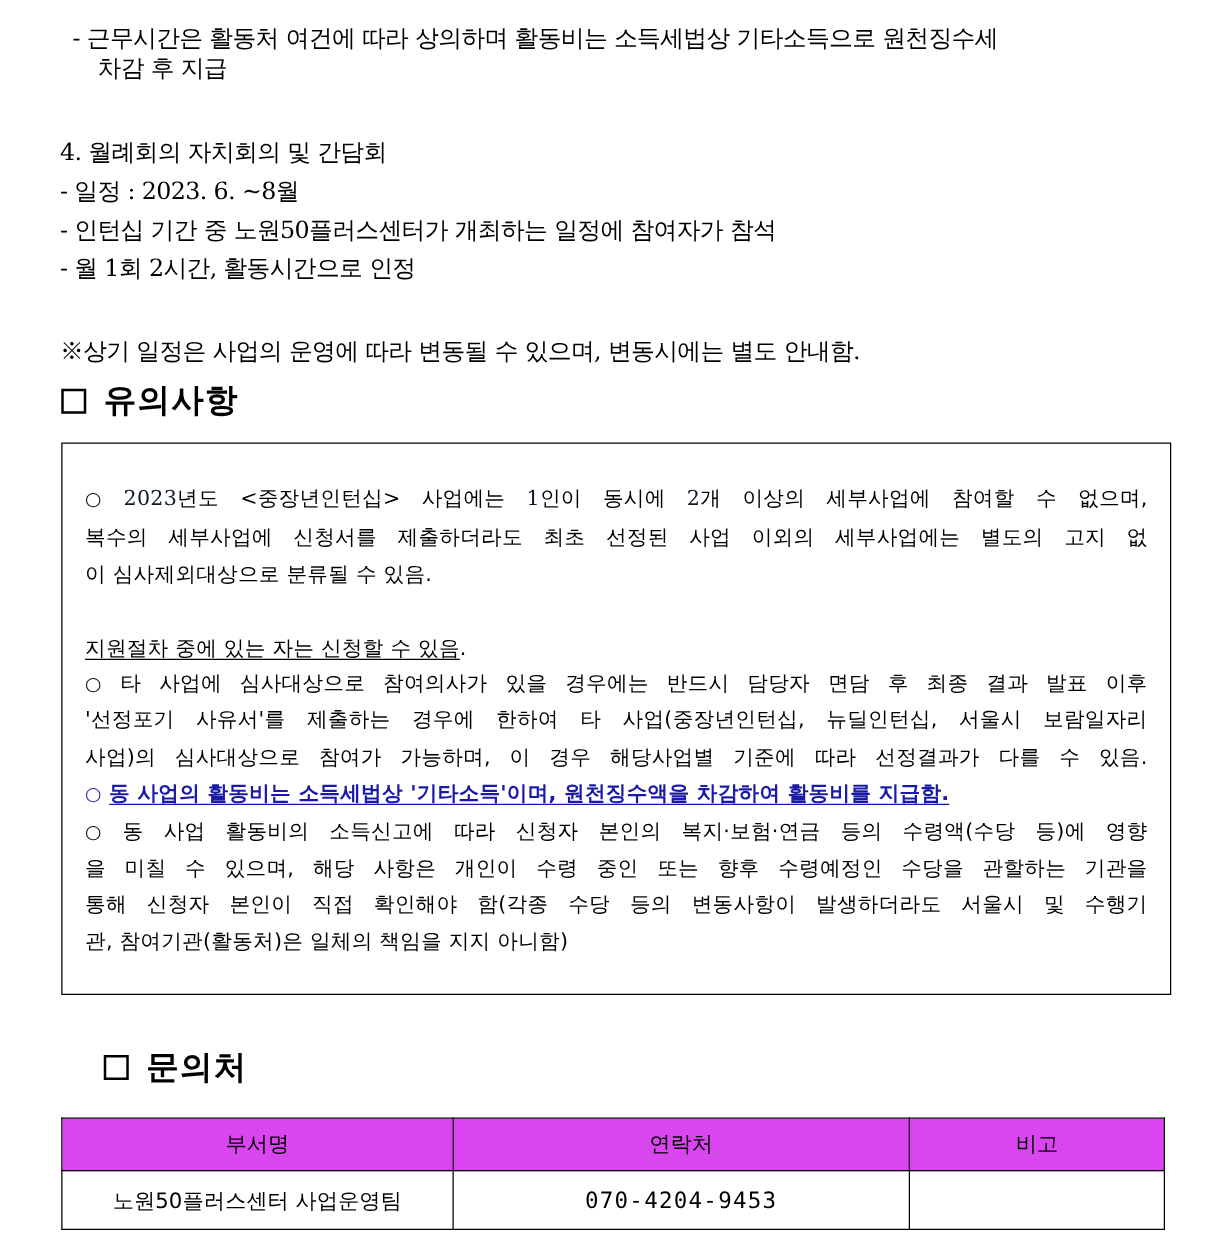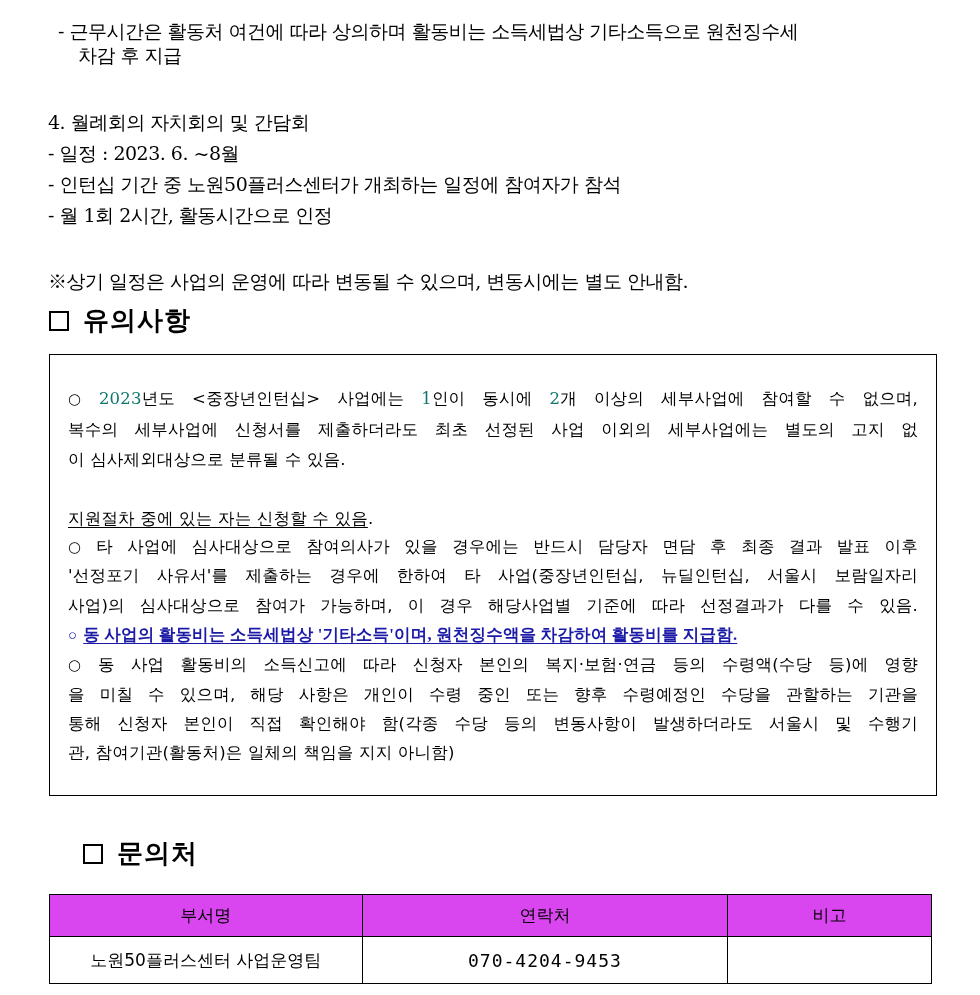--- a/index.html
+++ b/index.html
@@ -18,21 +18,21 @@
   #notice-box {
     position: absolute; left: 49px; top: 354px; width: 888px; height: 442px;
     border: 1.5px solid #000; box-sizing: border-box;
   }
   .notice-line {
     position: absolute; left: 18px; width: 850px; font-size: 16.5px; line-height: 20px;
     white-space: nowrap; text-align: justify; text-align-last: justify;
     font-family: "DejaVu Sans", "Liberation Sans", sans-serif; letter-spacing: 0.2px;
   }
   .notice-line.short { text-align-last: left; }
-  .num { color: #0f766e; font-family: "DejaVu Serif", serif; }
+  .num { color: #0f172a; font-family: "DejaVu Serif", serif; }
   .ul { text-decoration: underline; text-underline-offset: 3px; }
   .blue { color: #1a1aa6; font-weight: bold; text-decoration: underline; text-underline-offset: 3px; }
   .circle { font-size: 15px; margin-right: 6px; }
   #contact-table {
     position: absolute; left: 49px; top: 894px; width: 883px; border-collapse: collapse;
     font-size: 17px; font-family: "DejaVu Sans", "Liberation Sans", sans-serif;
   }
   #contact-table th, #contact-table td {
     border: 1.5px solid #000; text-align: center; padding: 0;
   }
@@ -66,21 +66,21 @@
   <div class="notice-line" style="top:182px;">
     <span class="circle">○</span><span>타 사업에 심사대상으로 참여의사가 있을 경우에는 반드시 담당자 면담 후 최종 결과 발표 이후</span>
   </div>
 
   <div class="notice-line short" style="top:154px;">
     <span class="ul">지원절차 중에 있는 자는 신청할 수 있음</span><span>.</span>
   </div>
   <div class="notice-line" style="top:211px;">'선정포기 사유서'를 제출하는 경우에 한하여 타 사업(중장년인턴십, 뉴딜인턴십, 서울시 보람일자리</div>
   <div class="notice-line" style="top:241px;">사업)의 심사대상으로 참여가 가능하며, 이 경우 해당사업별 기준에 따라 선정결과가 다를 수 있음.</div>
 
-  <div class="notice-line short" style="top:270px;font-family:Liberation Serif, serif;">
+  <div class="notice-line short" style="top:270px;">
     <span class="circle blue" style="text-decoration:none;">○</span><span class="blue">동 사업의 활동비는 소득세법상 '기타소득'이며, 원천징수액을 차감하여 활동비를 지급함.</span>
   </div>
 
   <div class="notice-line" style="top:300px;">
     <span class="circle">○</span><span>동 사업 활동비의 소득신고에 따라 신청자 본인의 복지·보험·연금 등의 수령액(수당 등)에 영향</span>
   </div>
   <div class="notice-line" style="top:330px;">을 미칠 수 있으며, 해당 사항은 개인이 수령 중인 또는 향후 수령예정인 수당을 관할하는 기관을</div>
   <div class="notice-line" style="top:359px;">통해 신청자 본인이 직접 확인해야 함(각종 수당 등의 변동사항이 발생하더라도 서울시 및 수행기</div>
   <div class="notice-line short" style="top:388px;">관, 참여기관(활동처)은 일체의 책임을 지지 아니함)</div>
 </div>

